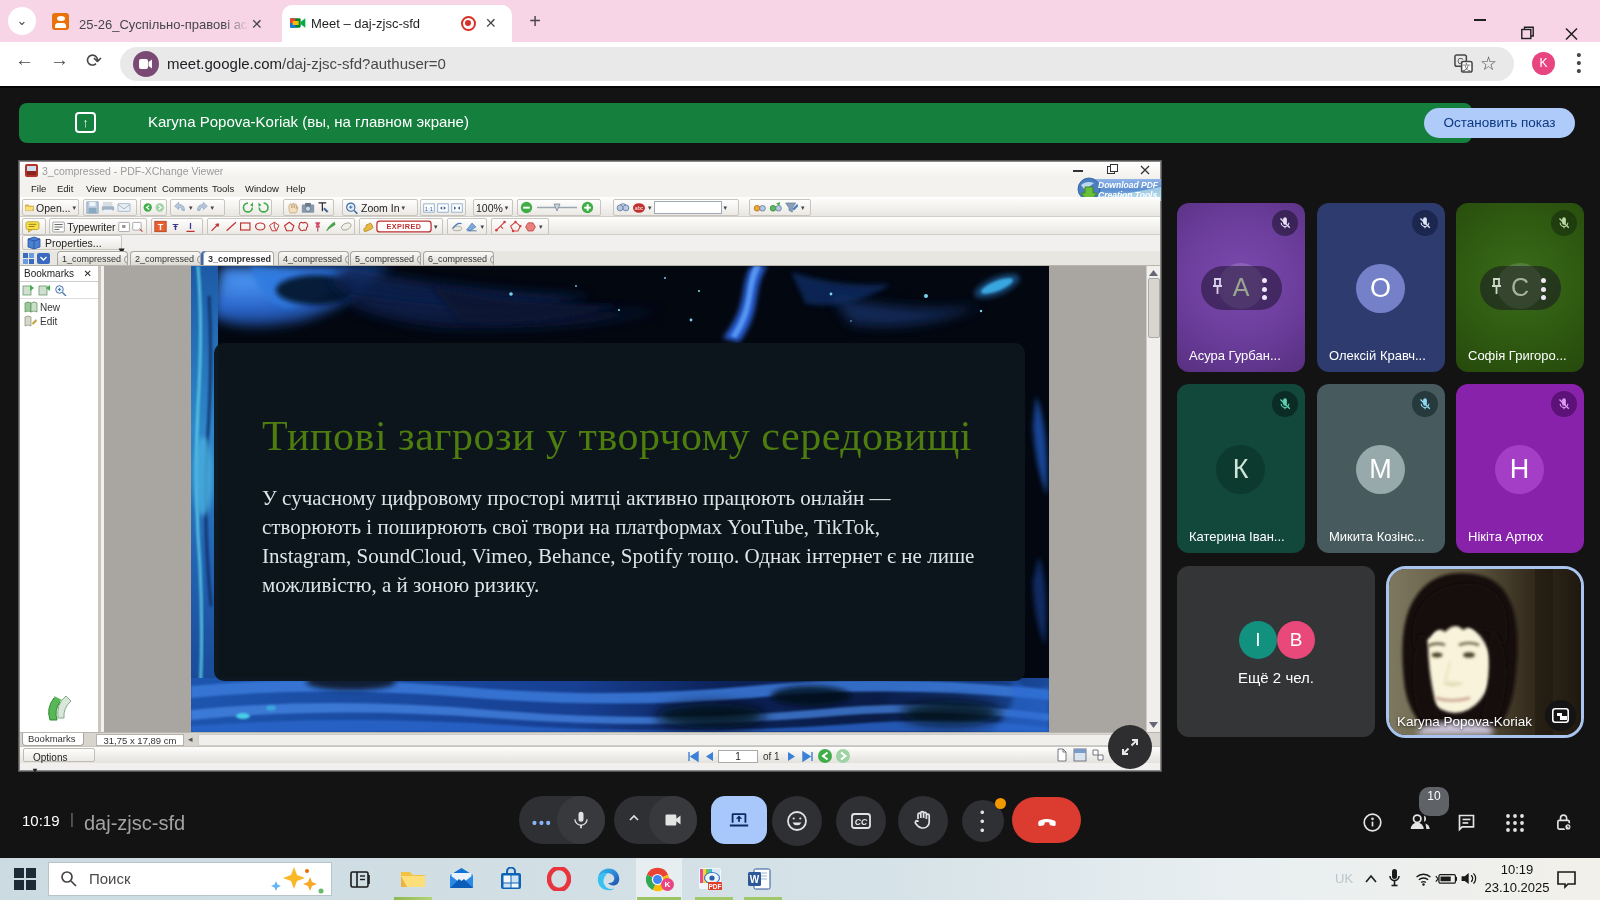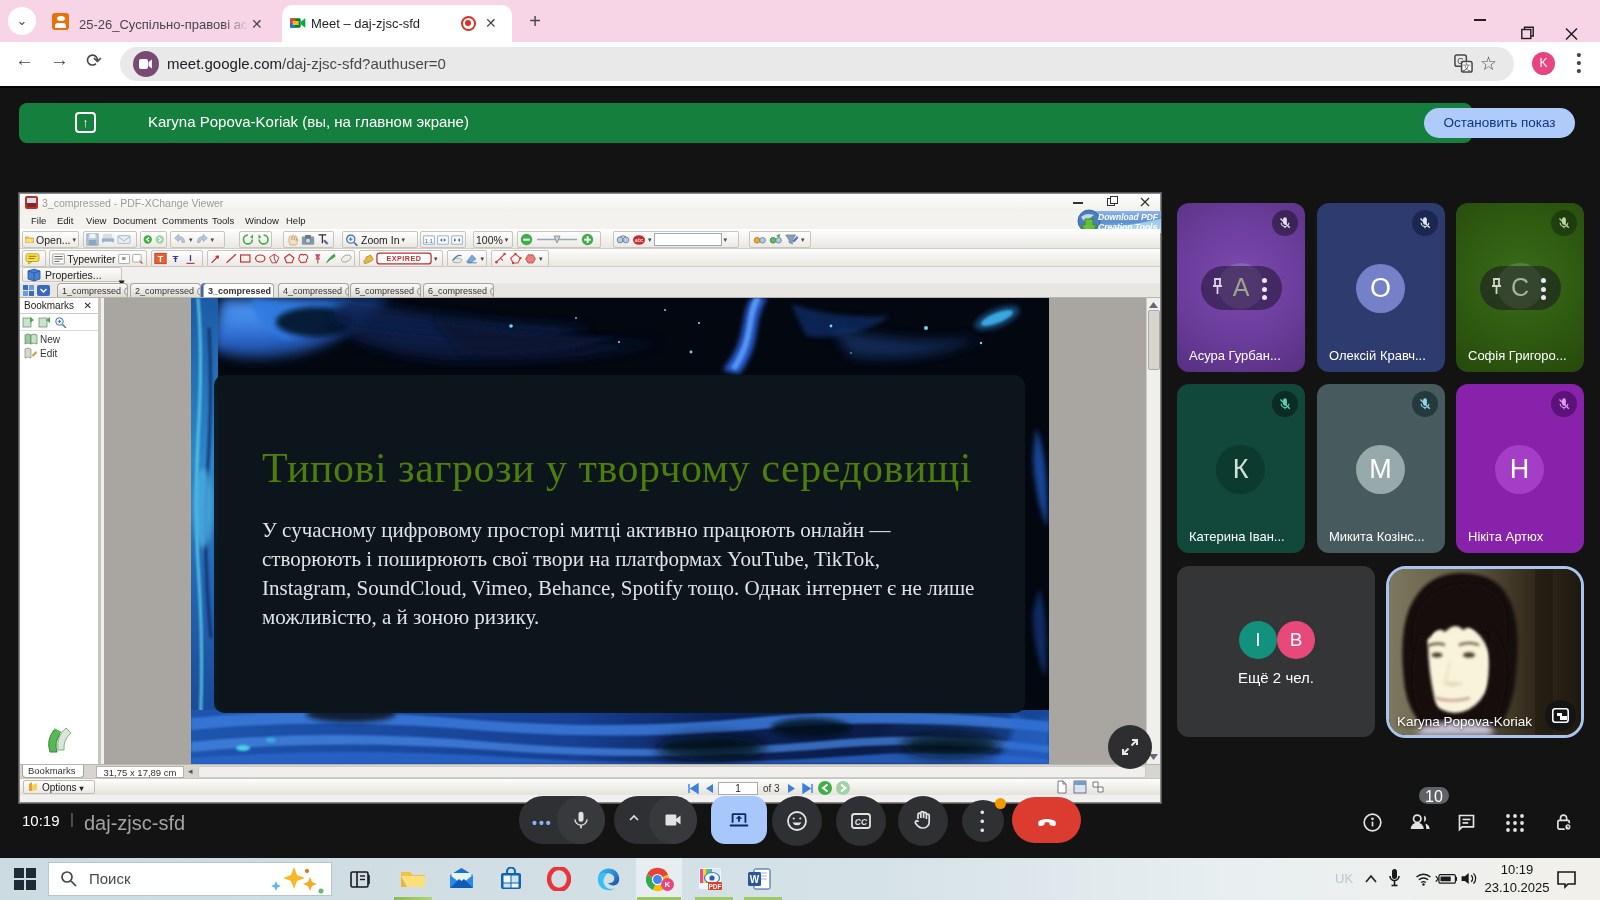--- a/index.html
+++ b/index.html
@@ -37,21 +37,21 @@
 
 #meet { position:absolute; left:0; top:88px; width:1600px; height:770px; background:#131314; }
 #banner { position:absolute; left:19px; top:15px; width:1453px; height:40px; background:#15803d; border-radius:8px; }
 #banner .ic { position:absolute; left:56px; top:9px; width:21px; height:21px; border:2px solid #fff; border-radius:4px; }
 #banner .ic:after { content:"↑"; position:absolute; left:0; top:0; width:17px; text-align:center; color:#fff; font-size:13px; line-height:17px; font-weight:bold; }
 #banner .t { position:absolute; left:129px; top:10px; color:#fff; font-size:15px; font-weight:500; }
 #stopbtn { position:absolute; left:1405px; top:5px; width:151px; height:30px; background:#aecbfa; border-radius:15px; color:#0d3880; font-size:13.5px; font-weight:500; text-align:center; line-height:30px; }
 #fsbtn { position:absolute; left:1108px; top:637px; width:44px; height:44px; border-radius:50%; background:#2e2e31; }
 
 
-#pdfwin { position:absolute; left:19px; top:73px; width:1142px; height:610px; background:#f1f0ee; border:1px solid #8a8a8a; box-shadow:0 0 0 1px #555;margin-top:32px; }
+#pdfwin { position:absolute; left:19px; top:73px; width:1142px; height:610px; background:#f1f0ee; border:1px solid #8a8a8a; box-shadow:0 0 0 1px #555; }
 #p-title { position:absolute; left:0; top:0; width:1140px; height:17px; background:linear-gradient(#ffffff,#f2f0ec); }
 #p-title .tt { position:absolute; left:22px; top:2.5px; font-size:10.5px; color:#9a9a9a; }
 .pwc { position:absolute; display:block; }
 #p-menu { position:absolute; left:0; top:17px; width:1140px; height:18px; background:#f4f2ef; }
 #p-menu span { position:absolute; top:4px; font-size:9.5px; color:#222;text-align:right; }
 #p-badge { position:absolute; left:1056px; top:15px; width:85px; height:32px; }
 #p-tb1 { position:absolute; left:0; top:35px; width:1140px; height:20px; background:linear-gradient(#fdfdfc,#e9e7e2); border-top:1px solid #fff; border-bottom:1px solid #d0cec8; }
 #p-tb2 { position:absolute; left:0; top:55px; width:1140px; height:18px; background:linear-gradient(#fdfdfc,#e9e7e2); border-bottom:1px solid #d0cec8; }
 .tbg { position:absolute; top:1px; height:17px; background:linear-gradient(#fefefe,#ece9e4); border:1px solid #c8c5bf; border-radius:2px; display:flex; align-items:center; gap:2px; padding:0 2px; overflow:hidden; }
 .tbg i, #p-props i { font-style:normal; font-size:10.5px; color:#222; }
@@ -69,21 +69,21 @@
 #p-canvas { position:absolute; left:84px; top:0; width:1042px; height:466px; background:#a9a6a1; }
 #slide { position:absolute; left:87px; top:0; width:858px; height:466px; background:#0a1628; overflow:hidden; }
 #p-scroll { position:absolute; left:1126px; top:0; width:14px; height:466px; background:#f0efeb; border-left:1px solid #ccc; }
 .sarr { position:absolute; left:0; width:13px; text-align:center; font-size:7px; color:#555; }
 .sthumb { position:absolute; left:1px; top:12px; width:12px; height:60px; background:#d8d5cf; border:1px solid #aaa; border-radius:2px; }
 #p-btabs { position:absolute; left:0; top:570px; width:1140px; height:14px; background:#d8d5cf; border-top:1px solid #b8b5ae; }
 #bmtab { position:absolute; left:2px; top:0; width:62px; height:13px; background:#fff; border:1px solid #a8a5a0; border-top:none; border-radius:0 0 4px 4px; font-size:9.5px; color:#333; padding-left:5px; }
 #dimbox { position:absolute; left:76px; top:1px; width:88px; height:12px; background:#fff; border:1px solid #b5b2ac; font-size:9.5px; color:#333; text-align:center; }
 #hscroll { position:absolute; left:178px; top:1px; width:948px; height:12px; background:#f0efeb; border:1px solid #ccc; }
 #p-status { position:absolute; left:0; top:584px; width:1140px; height:17px; background:linear-gradient(#fdfdfc,#e5e2dc); border-top:1px solid #c8c5bf; }
-#optbtn { position:absolute; left:3px; top:1px; width:72px; height:14px; background:linear-gradient(#fefefe,#ece9e4); border:1px solid #c0bdb7; border-radius:2px; font-size:10px; color:#222; display:flex; align-items:flex-end; gap:3px; padding-left:3px; }
+#optbtn { position:absolute; left:3px; top:1px; width:72px; height:14px; background:linear-gradient(#fefefe,#ece9e4); border:1px solid #c0bdb7; border-radius:2px; font-size:10px; color:#222; display:flex; align-items:flex-start; gap:3px; padding-left:9px;flex-direction:column; }
 .navgrp { position:absolute; left:666px; top:1px; display:flex; align-items:center; gap:2px; }
 #pgbox { display:inline-block; width:40px; height:13px; background:#fff; border:1px solid #aaa; font-size:10px; text-align:center; color:#222; }
 .rstat { position:absolute; left:1035px; top:1px; display:flex; gap:4px; }
 
 #sl-title { position:absolute; left:71px; top:146px; width:760px; font-family:"Liberation Serif", serif; font-size:42px; color:#4d7c0f; letter-spacing:0.5px; }
 #sl-body { position:absolute; left:71px; top:218px; width:745px; font-family:"Liberation Serif", serif; font-size:21px; line-height:29px; color:#dce5e8; }
 
 
 .tile { position:absolute; border-radius:12px; overflow:hidden; }
 .tile .nm { position:absolute; left:12px; bottom:9px; color:#fff; font-size:13px; font-weight:500; white-space:nowrap; }
@@ -640,21 +640,21 @@
               <path d="M5 4 L10 2 L10 9 L5 10" fill="#f8d060"></path>
             </svg> Options <b style="font-size:8px">▾</b></span>
         <span class="navgrp">
           <svg width="15" height="13" viewBox="0 0 15 13">
               <path d="M3 2 V11 M12 2 L5 6.5 L12 11 Z" fill="#3a80d8" stroke="#3a80d8" stroke-width="1.4"></path>
             </svg>
           <svg width="13" height="13" viewBox="0 0 13 13">
               <path d="M10 2 L3 6.5 L10 11 Z" fill="#3a80d8"></path>
             </svg>
           <span id="pgbox">1</span>
-          <span style="font-size:10px;color:#333;margin:0 3px">of 3</span>
+          <span style="font-size:10px;color:#333;margin:0 3px">of 1</span>
           <svg width="13" height="13" viewBox="0 0 13 13">
               <path d="M3 2 L10 6.5 L3 11 Z" fill="#3a80d8"></path>
             </svg>
           <svg width="15" height="13" viewBox="0 0 15 13">
               <path d="M12 2 V11 M3 2 L10 6.5 L3 11 Z" fill="#3a80d8" stroke="#3a80d8" stroke-width="1.4"></path>
             </svg>
           <svg width="16" height="16" viewBox="0 0 16 16">
               <circle cx="8" cy="8" r="7" fill="#3fae49"></circle>
               <path d="M10.5 4.5 L6 8 L10.5 11.5" stroke="#fff" stroke-width="2" fill="none"></path>
             </svg>
@@ -892,21 +892,21 @@
       <svg class="ricon" style="left:1362px;top:22px" width="21" height="21" viewBox="0 0 24 24" fill="none" stroke="#e3e3e3" stroke-width="1.9">
           <circle cx="12" cy="12" r="9.5"></circle>
           <line x1="12" y1="11" x2="12" y2="16.5"></line>
           <circle cx="12" cy="7.8" r="0.6" fill="#e3e3e3"></circle>
         </svg>
       <svg class="ricon" style="left:1408px;top:22px" width="24" height="21" viewBox="0 0 26 22" fill="#e3e3e3">
           <circle cx="10" cy="7" r="4" fill="none" stroke="#e3e3e3" stroke-width="1.9"></circle>
           <path d="M3 18 a7 7 0 0 1 14 0 z"></path>
           <path d="M17.5 3.5 a4 4 0 0 1 0 7 M19 12 a7 7 0 0 1 4.5 6 h-3.6"></path>
         </svg>
-      <div style="position:absolute;left:1419px;top:-3px;min-width:30px;height:17px;background:#5f6368;border-radius:10px;color:#fff;font-size:16px;text-align:center;line-height:19px;font-weight:500">10</div>
+      <div style="position:absolute;left:1419px;top:-3px;min-width:30px;height:29px;background:#5f6368;border-radius:10px;color:#fff;font-size:12px;text-align:center;line-height:19px;font-weight:500">10</div>
       <svg class="ricon" style="left:1456px;top:22px" width="21" height="21" viewBox="0 0 24 24" fill="none" stroke="#e3e3e3" stroke-width="1.9">
           <path d="M4 4 h16 v13 h-13 l-3 3 z"></path>
           <line x1="7.5" y1="8.5" x2="16.5" y2="8.5"></line>
           <line x1="7.5" y1="12.5" x2="14" y2="12.5"></line>
         </svg>
       <svg class="ricon" style="left:1505px;top:23px" width="20" height="20" viewBox="0 0 20 20" fill="#e3e3e3">
           <circle cx="3" cy="3" r="1.9"></circle>
           <circle cx="10" cy="3" r="1.9"></circle>
           <circle cx="17" cy="3" r="1.9"></circle>
           <circle cx="3" cy="10" r="1.9"></circle>

